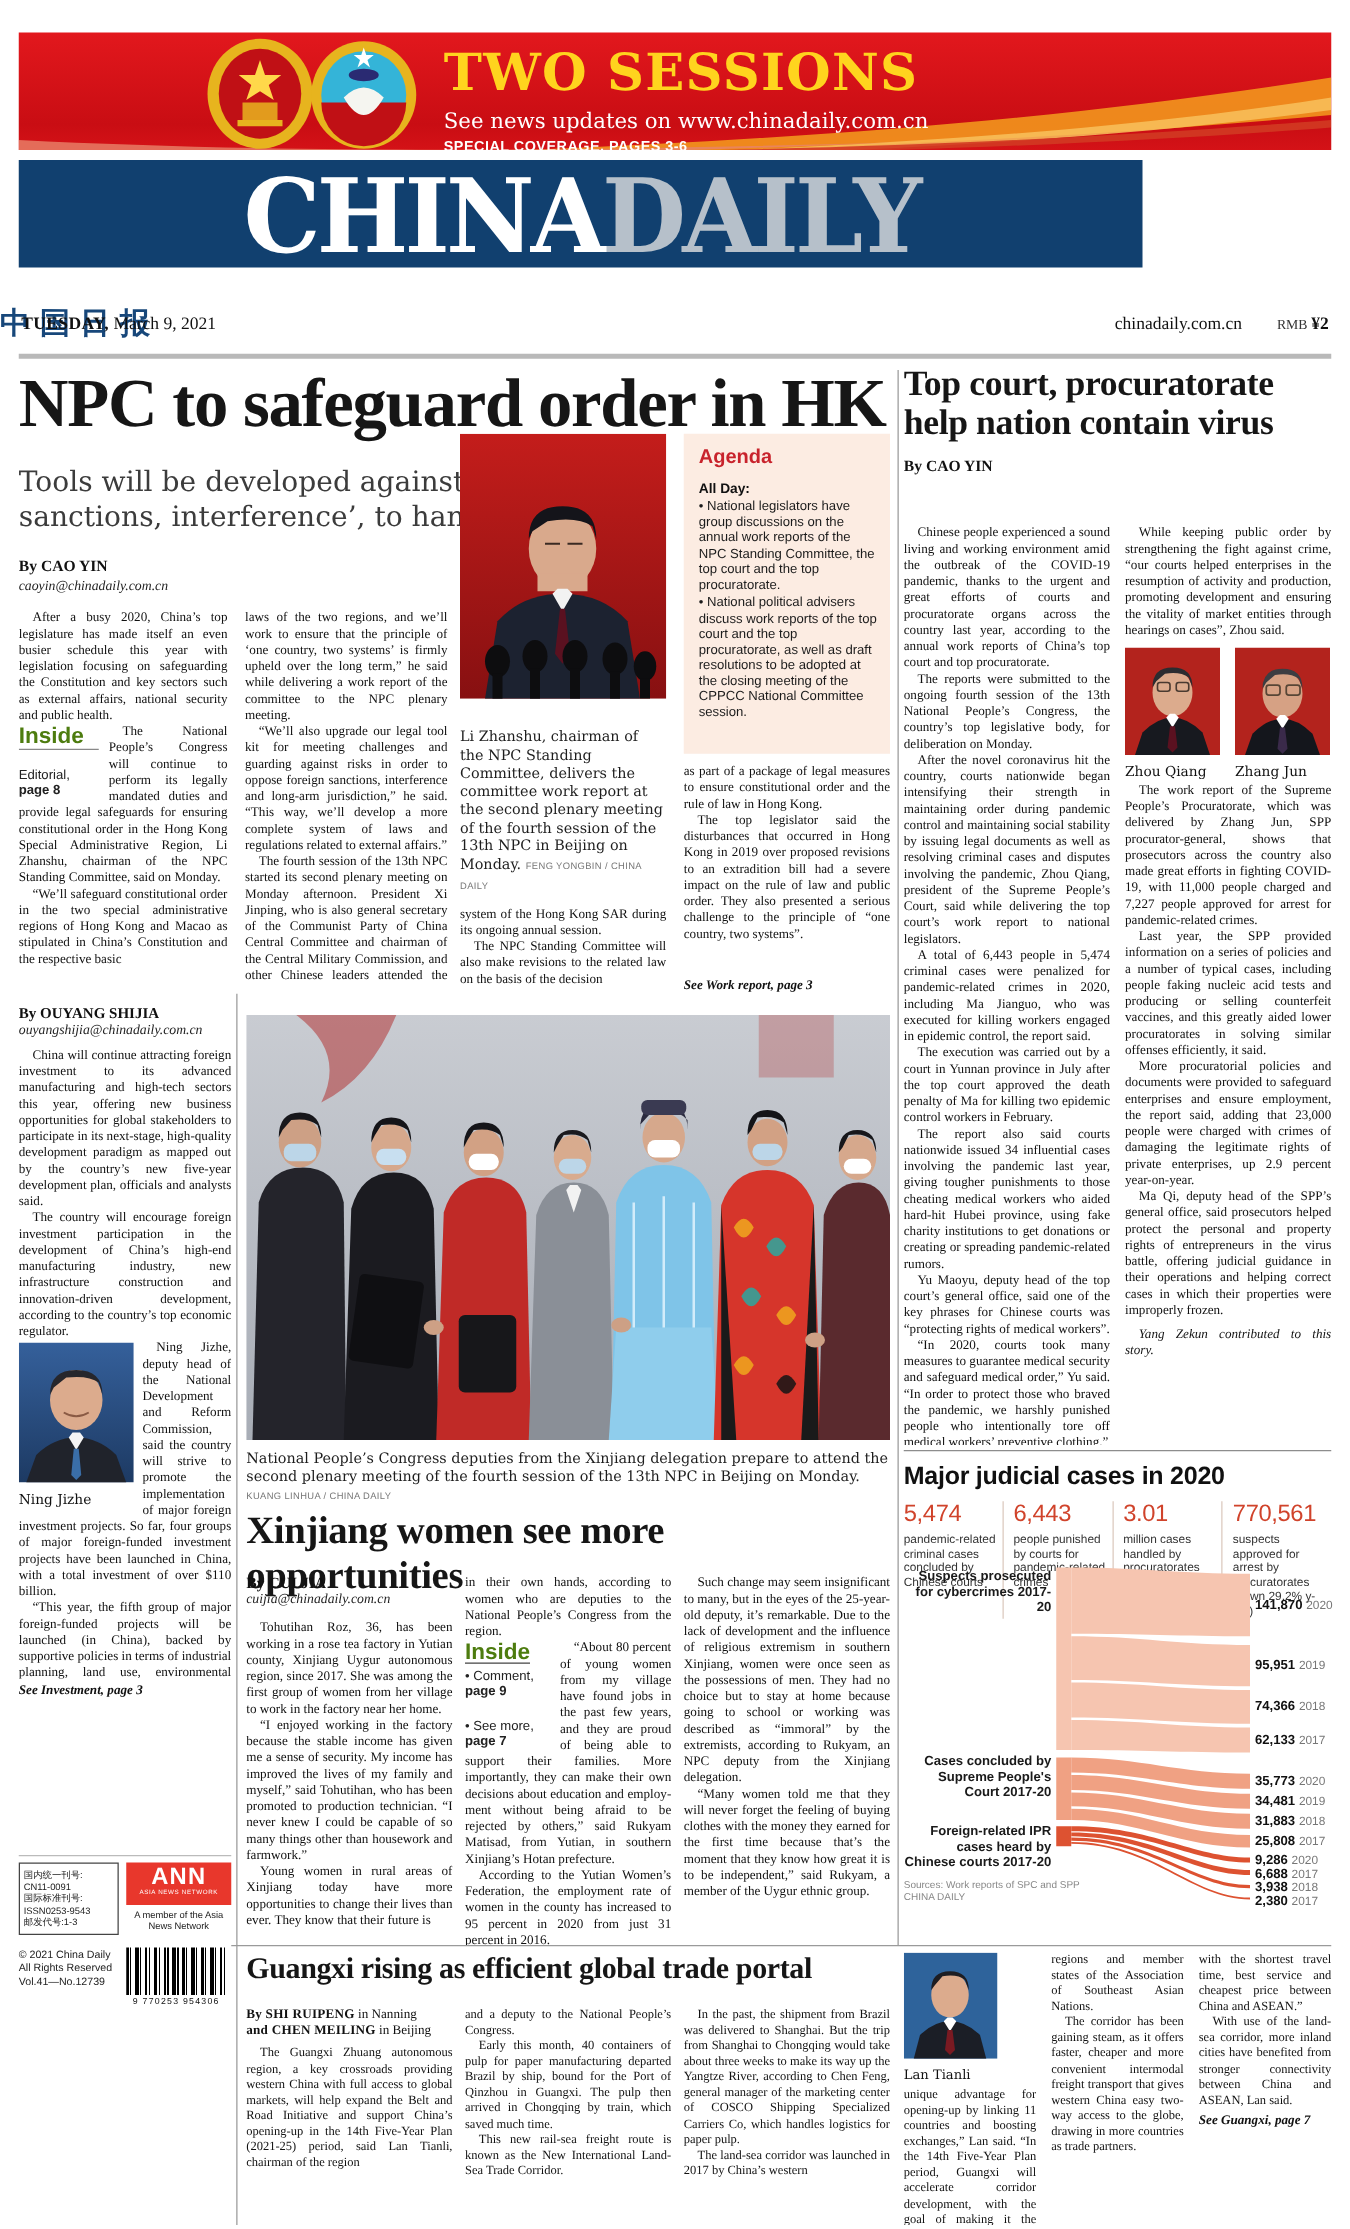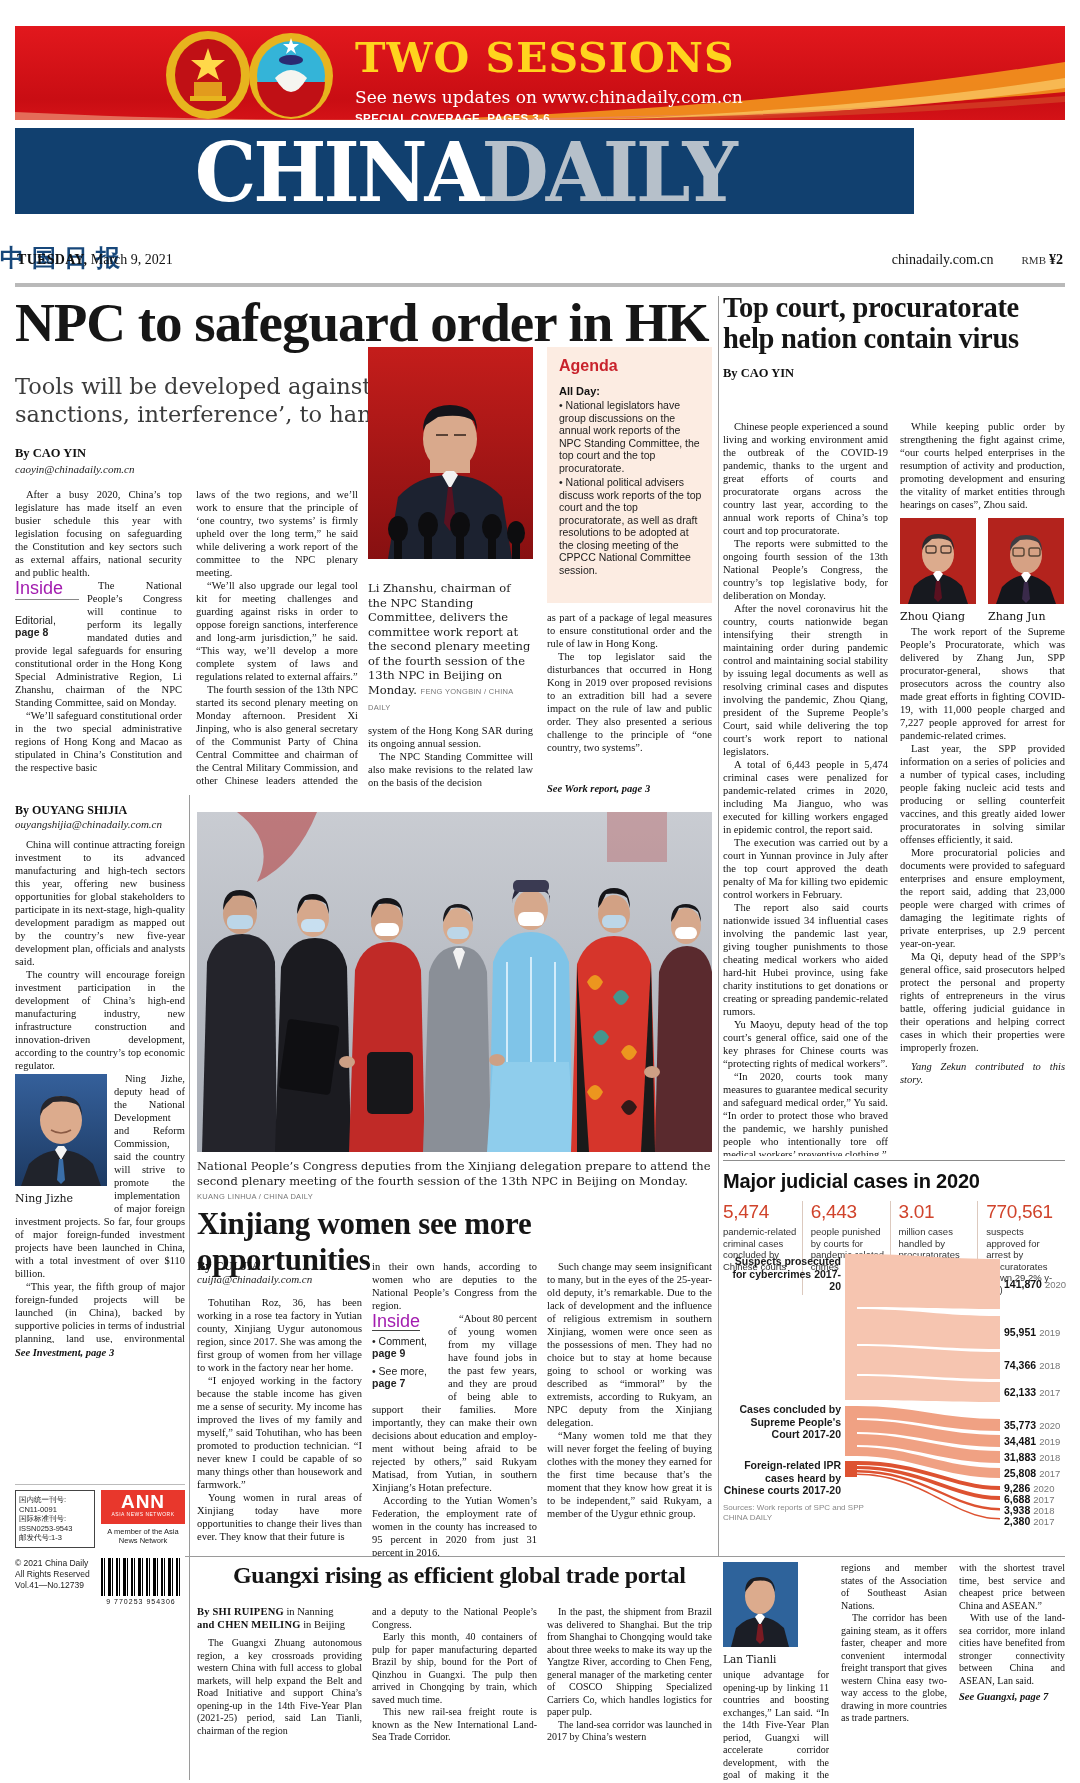--- a/index.html
+++ b/index.html
@@ -38,21 +38,21 @@
   .hl { font-weight:bold; color:#161616; }
   .col { font-size:10.5px; line-height:13px; text-align:justify; overflow:hidden; }
   .col p { text-indent:11px; }
   .col p.cont { text-indent:0; }
   .byline { font-weight:bold; font-size:12.5px; }
   .by-email { font-style:italic; font-size:11px; color:#222; }
   .see { font-style:italic; font-weight:bold; font-size:10.5px; margin-top:4px; text-indent:0; }
   .caption { font-family:"DejaVu Serif",serif; font-size:11.5px; line-height:14.5px; text-align:left; color:#1d1d1d; }
   .credit { font-family:"Liberation Sans",sans-serif; font-size:7.5px; color:#777; letter-spacing:.3px; }
   .inside-box { float:left; width:64px; margin:3px 8px 2px 0; font-family:"Liberation Sans",sans-serif; text-align:left; }
-  .inside-title { color:#a21caf; font-weight:normal; font-size:18px; }
+  .inside-title { color:#4d7c0f; font-weight:bold; font-size:18px; }
   .inside-box .it-line { font-size:10.5px; line-height:12px; color:#222; }
   .inside-box .it-bold { font-weight:bold; }
   .vrule { position:absolute; width:1px; background:#9a9a9a; }
   .hrule { position:absolute; height:1px; background:#9a9a9a; }
 
   
   #npc { position:absolute; left:15px; top:292px; width:697px; height:520px; }
   #npc .headline { position:absolute; left:0; top:2px; font-size:55px; line-height:58px; letter-spacing:-1px; }
   #npc .subhead { position:absolute; left:0; top:80px; width:520px; font-family:"DejaVu Serif",serif;
                   font-size:22.5px; line-height:28px; color:#3c3c3c; }
@@ -127,21 +127,21 @@
   #xinjiang .caption { position:absolute; left:0; top:347px; width:515px; }
   #xinjiang .headline { position:absolute; left:0; top:394px; font-size:31px; letter-spacing:-.3px; }
   .xj-cols { position:absolute; left:0; top:448px; width:515px; height:296px; display:flex; gap:10px; }
   .xj-cols .col { width:165px; height:296px; }
   .xj-byline-block { margin-bottom:10px; text-align:left; }
   .xj-inside { width:68px; }
   .xj-inside .inside-title { border-bottom:1px solid #444; display:inline-block; padding-bottom:2px; margin-bottom:4px; }
 
   
   #gx-left { position:absolute; left:197px; top:1562px; width:515px; height:218px; }
-  #gx-left .headline { font-size:24px; letter-spacing:-.3px;margin-left:36px; }
+  #gx-left .headline { font-size:24px; letter-spacing:-.3px; }
   .gx-cols { position:absolute; left:0; top:44px; width:515px; height:172px; display:flex; gap:10px; }
   .gx-cols .col { width:165px; height:172px; font-size:10px; line-height:12.5px; }
   .gx-byline { font-size:10.5px; line-height:12.5px; text-align:left; margin-bottom:6px; }
   .gx-byline b { letter-spacing:.2px; }
   #gx-right { position:absolute; left:723px; top:1562px; width:342px; height:218px; display:flex; gap:12px; }
   #gx-right .col { width:106px; height:218px; font-size:10px; line-height:12.5px; }
   .lan-cap { font-family:"DejaVu Serif",serif; font-size:10.5px; margin:2px 0 4px; text-align:left; }
 </style>
 </head>
 <body>
@@ -548,21 +548,21 @@
             <p>Young women in rural areas of Xinjiang today have more opportunities to change their lives than ever. They know that their future is</p>
           </div>
       </div>
       <div class="col">
         <p class="cont">in their own hands, according to women who are deputies to the National People’s Congress from the region.</p>
         <div>
           <aside class="inside-box xj-inside">
             <div class="inside-title">Inside</div>
             <div class="it-line">• Comment,</div>
             <div class="it-line it-bold">page 9</div>
-            <div class="it-line" style="margin-top:6px;">• See more,</div>
+            <div class="it-line" style="margin-top:16px;">• See more,</div>
             <div class="it-line it-bold">page 7</div>
           </aside>
           <p>“About 80 percent of young women from my village have found jobs in the past few years, and they are proud of being able to support their families. More importantly, they can make their own decisions about education and employ­ment without being afraid to be rejected by others,” said Rukyam Matisad, from Yutian, in southern Xinjiang’s Hotan prefecture.</p>
         </div>
         <p>According to the Yutian Women’s Federation, the employment rate of women in the county has increased to 95 percent in 2020 from just 31 percent in 2016.</p>
         <div class="see">See Xinjiang, page 7</div>
       </div>
       <div class="col">
           <p>Such change may seem insignificant to many, but in the eyes of the 25-year-old deputy, it’s remarkable. Due to the lack of development and the influence of religious extremism in southern Xinjiang, women were once seen as the possessions of men. They had no choice but to stay at home because going to school or working was described as “immoral” by the extremists, according to Rukyam, an NPC deputy from the Xinjiang delegation.</p>
           <p>“Many women told me that they will never forget the feeling of buying clothes with the money they earned for the first time because that’s the moment that they know how great it is to be independent,” said Rukyam, a member of the Uygur ethnic group.</p>

